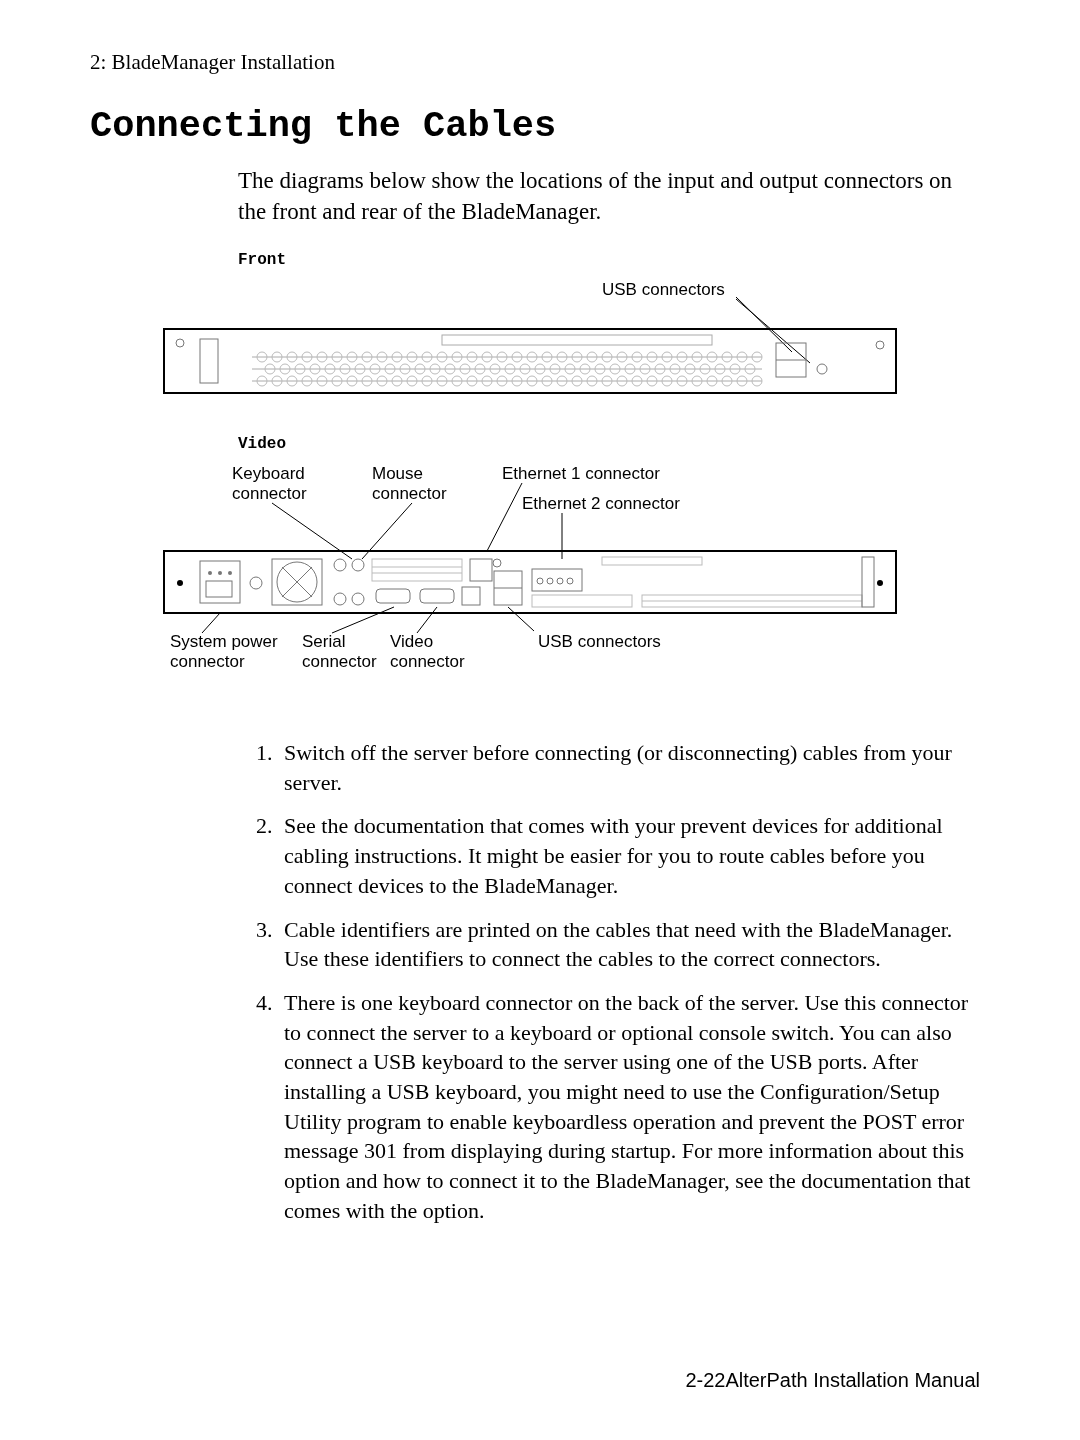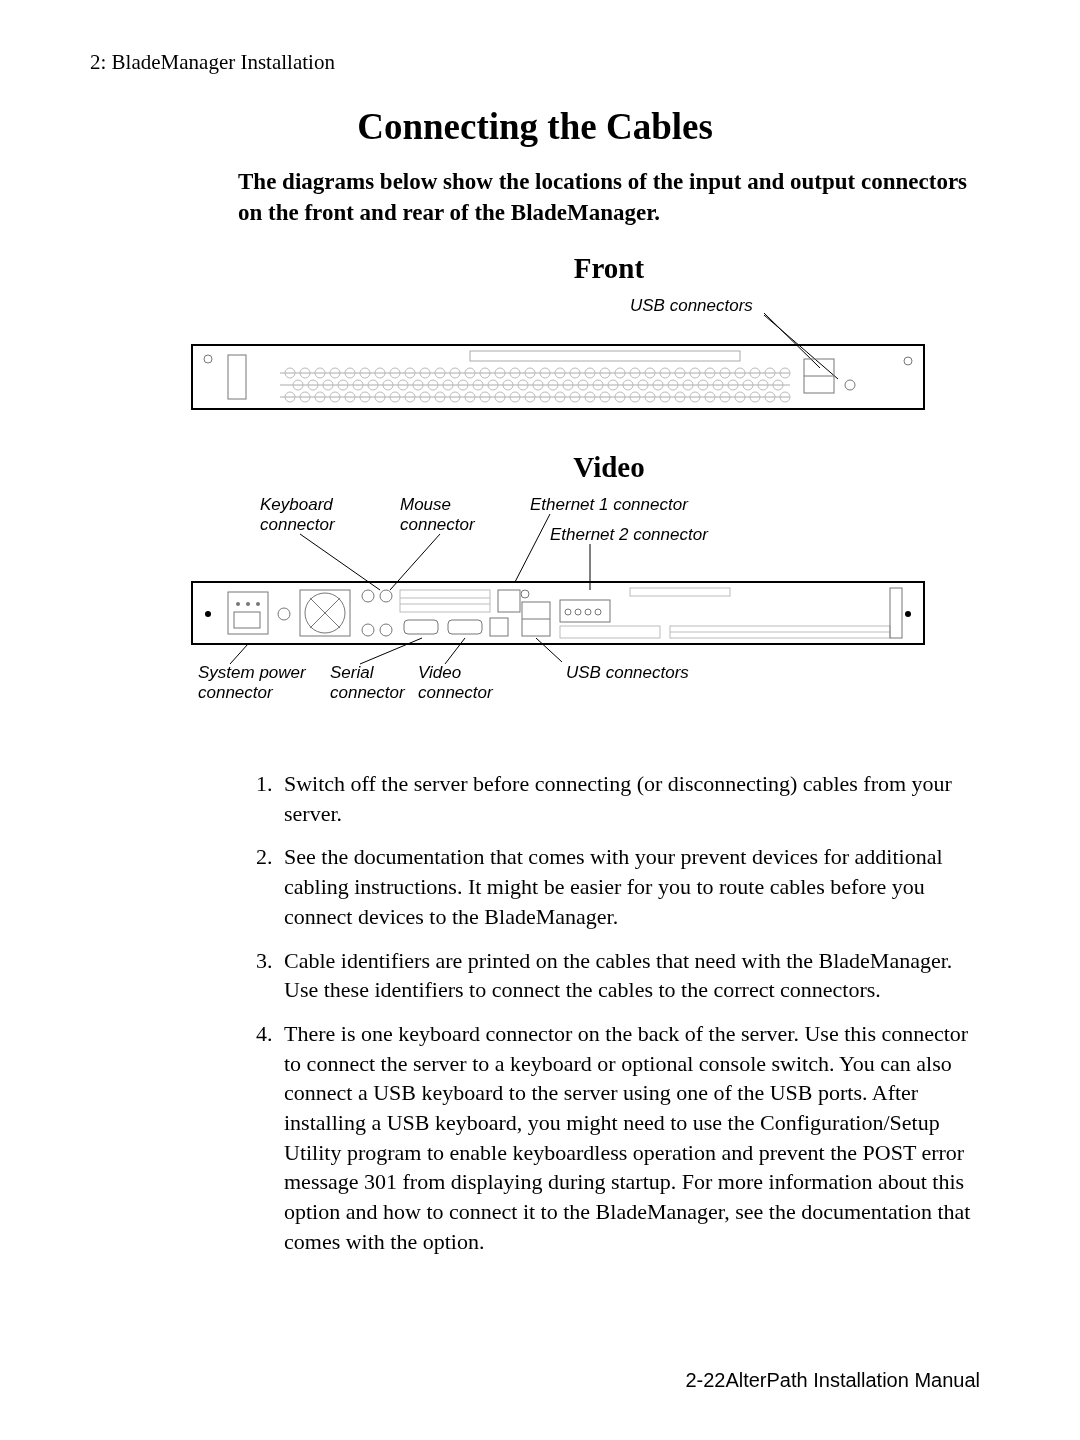--- a/index.html
+++ b/index.html
@@ -17,43 +17,39 @@
     box-sizing: border-box;
     height: 100%;
     position: relative;
   }
   .chapter {
     font-family: Liberation Serif, serif;
     font-size: 21px;
     margin-bottom: 30px;
   }
   h1 {
-    font-family: Liberation Serif, serif;
+    font-family: Liberation Mono, monospace;
     font-weight: bold;
     font-size: 37px;
     margin: 0 0 18px 0;
-    text-align: center;
   }
   .intro {
     font-size: 23px;
     margin-left: 148px;
     line-height: 1.35;
     margin-bottom: 24px;
+  }
+  .subhead {
+    font-family: Liberation Mono, monospace;
     font-weight: bold;
-  }
-  .subhead {
-    font-family: Liberation Serif, serif;
-    font-weight: bold;
-    font-size: 29px;
+    font-size: 16px;
     margin: 18px 0 8px 148px;
-    text-align: center;
   }
   .diagram-wrap {
-    margin-left: 100px;
-    font-style: italic;
+    margin-left: 72px;
   }
   svg { display: block; }
   ol.steps {
     margin: 47px 0 0 158px;
     padding-left: 30px;
     font-size: 22px;
   }
   ol.steps li {
     margin-bottom: 14px;
     line-height: 1.35;

